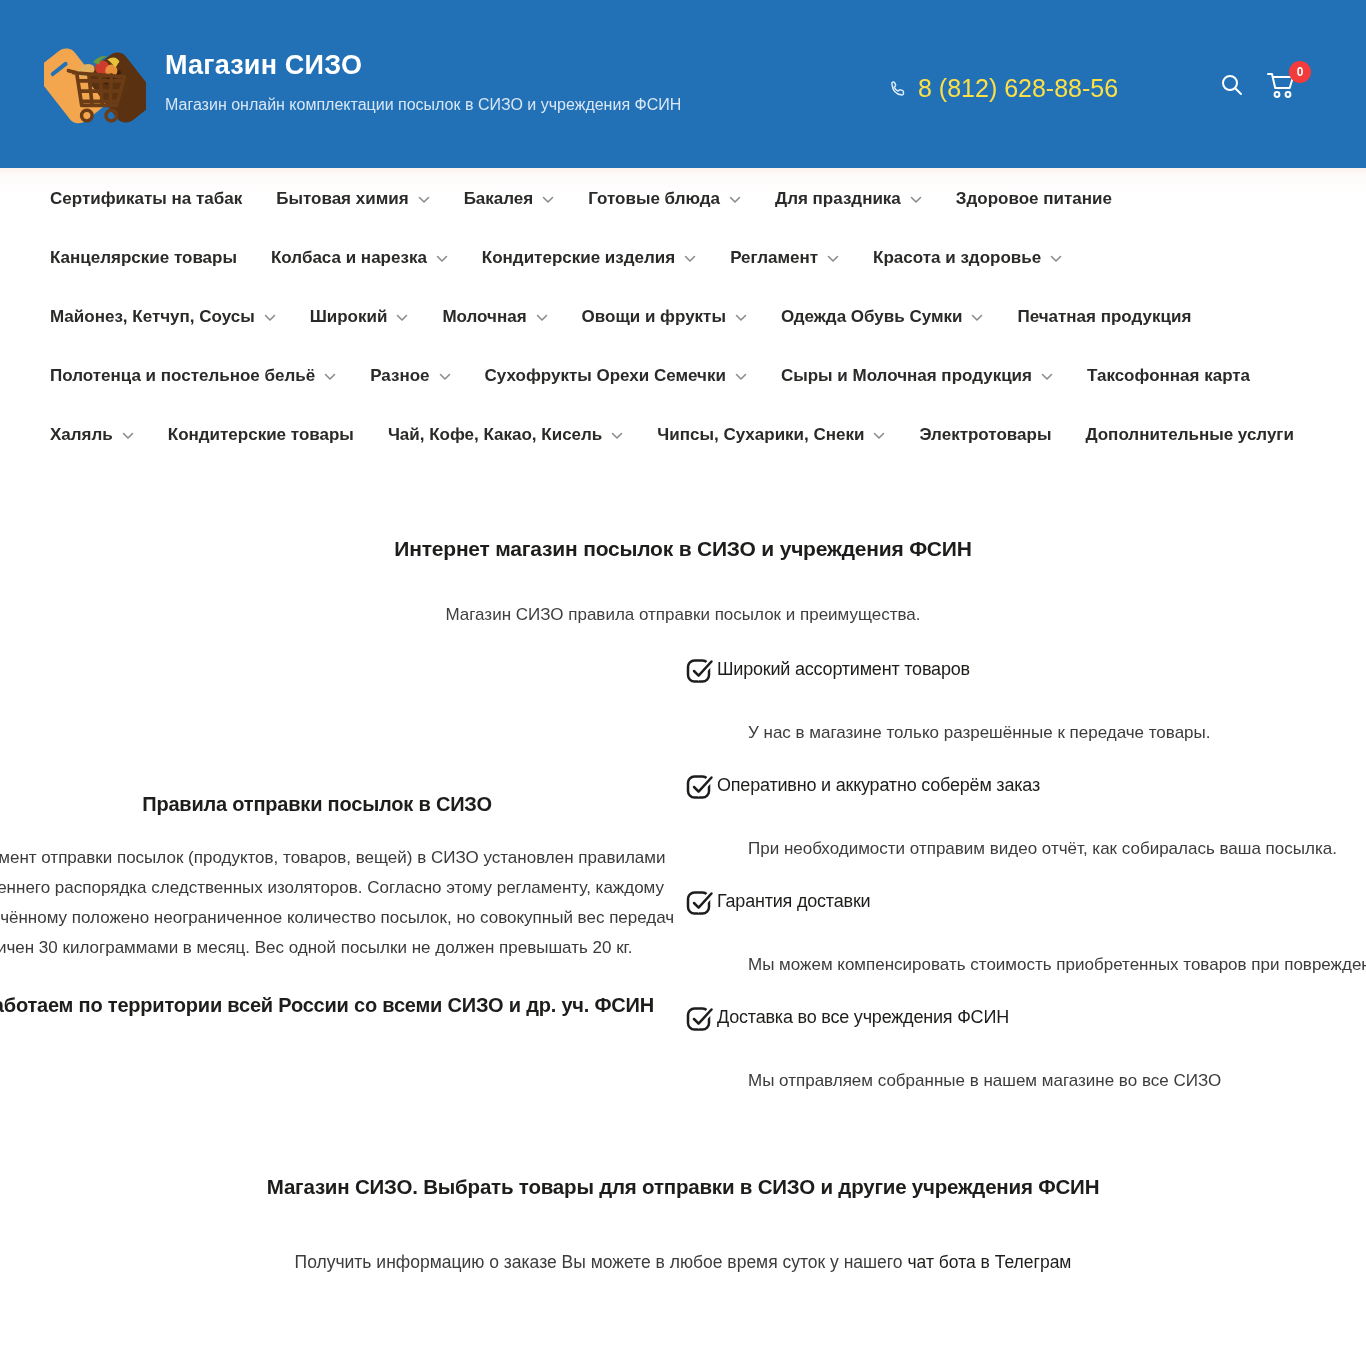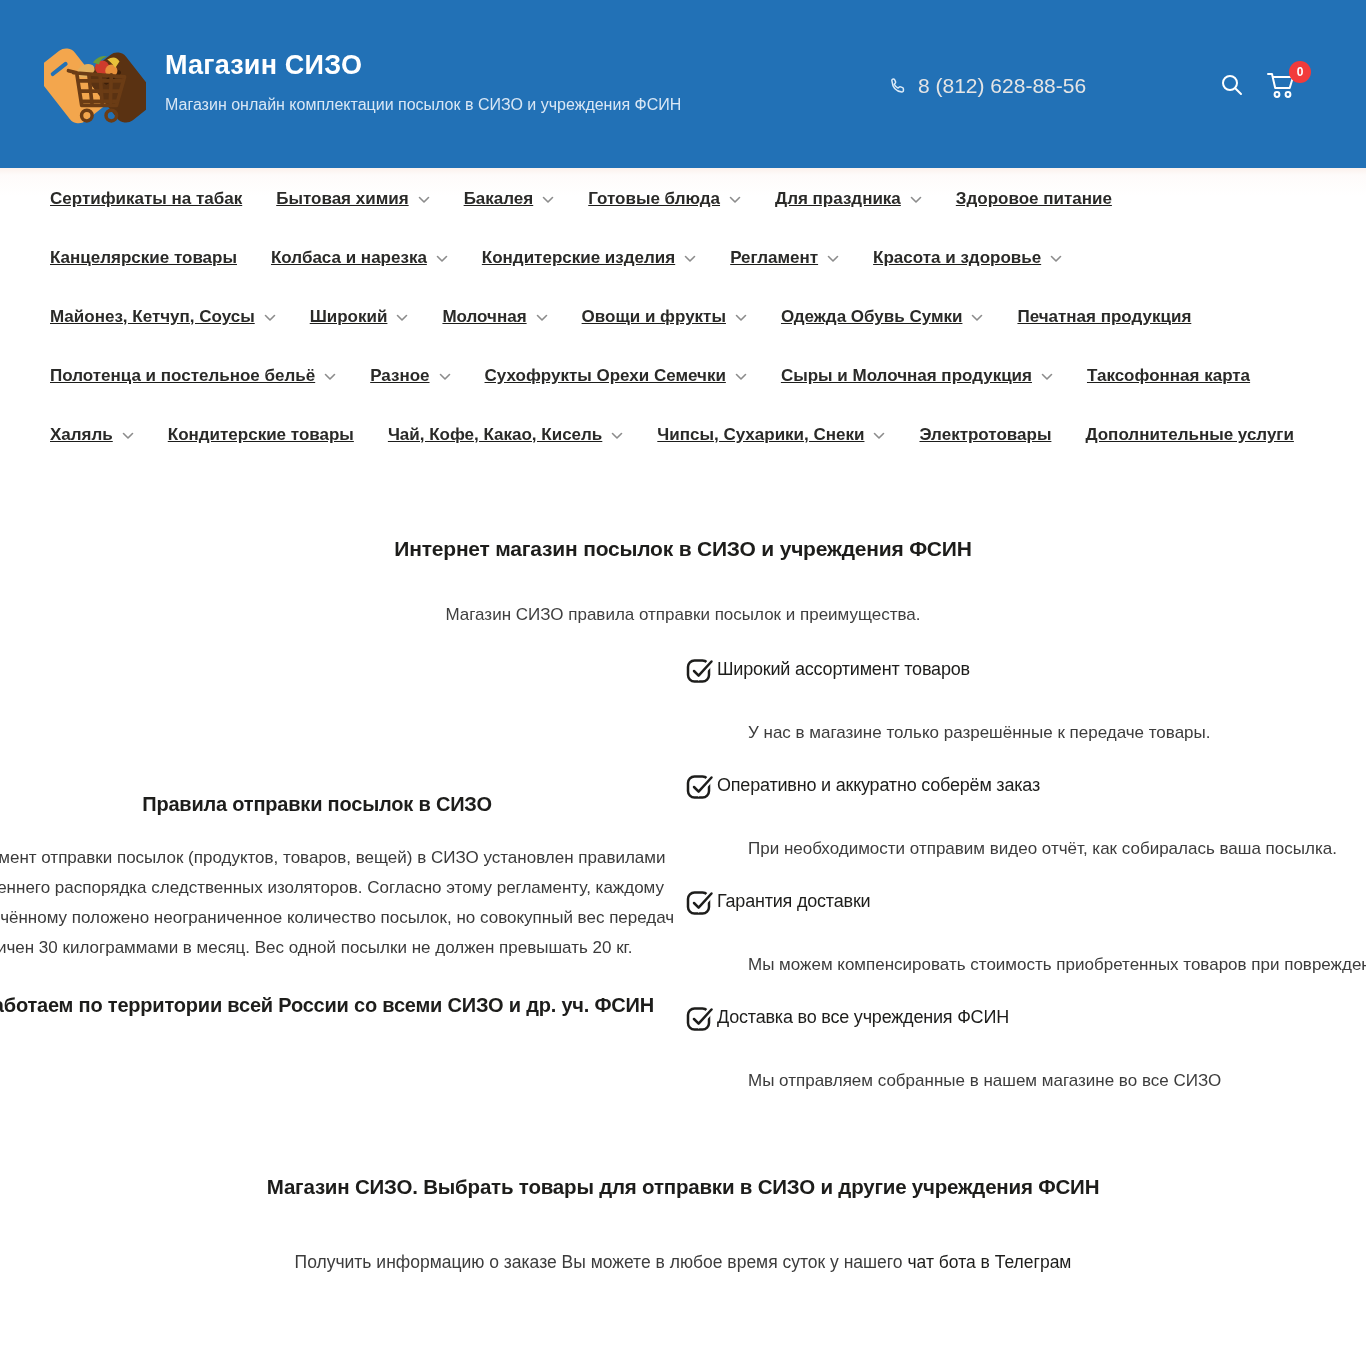--- a/index.html
+++ b/index.html
@@ -4,30 +4,30 @@
 <style>
   html,body{margin:0;padding:0;overflow:hidden;background:#fff;}
   body{width:1366px;height:1366px;font-family:"Liberation Sans","DejaVu Sans",sans-serif;color:#1d1d1b;position:relative;}
 
   
   .header{position:relative;height:168px;background:#2271b6;}
   .logo{position:absolute;left:44px;top:34px;width:102px;height:102px;}
   .brand{position:absolute;left:165px;top:50px;}
   .brand-title{font-size:27px;font-weight:700;color:#ffffff;letter-spacing:.2px;}
   .brand-sub{margin-top:15px;font-size:16px;color:#d9e7f5;}
-  .phone{position:absolute;left:888px;top:74px;display:flex;align-items:center;gap:10px;color:#e5e5e5;font-size:21px;cursor:pointer;}
+  .phone{position:absolute;left:888px;top:74px;display:flex;align-items:center;gap:10px;color:#fde047;font-size:25px;cursor:pointer;}
   .phone svg{display:block;}
   .hicon{position:absolute;cursor:pointer;}
   .search-btn{left:1219px;top:72px;}
   .cart-btn{left:1266px;top:70px;}
   .badge{position:absolute;top:-9px;right:-13px;width:22px;height:22px;border-radius:50%;background:#f23b3b;color:#fff;font-size:12px;font-weight:700;display:flex;align-items:center;justify-content:center;}
 
   
   .nav{display:flex;flex-wrap:wrap;column-gap:34px;row-gap:37px;padding:20px 54px 27px 50px;
-       background:linear-gradient(180deg,#fbf1ec 0%,#fefbfa 7px,#ffffff 28px);text-decoration:underline;}
+       background:linear-gradient(180deg,#fbf1ec 0%,#fefbfa 7px,#ffffff 28px);}
   .nav-item{display:inline-flex;align-items:center;gap:9px;font-size:17px;font-weight:700;color:#2a2a28;text-decoration:none;cursor:pointer;line-height:22px;}
   .chev{display:inline-flex;margin-top:2px;}
 
   
   .wide{width:1500px;margin-left:-67px;}
   .main-heading{margin:64px 0 0;text-align:center;font-size:21px;font-weight:700;color:#1d1d1b;letter-spacing:-.2px;}
   .intro{margin-top:44px;text-align:center;font-size:17px;color:#3f3f3f;}
   .columns{display:flex;margin-top:30px;}
   .col-left{width:750px;box-sizing:border-box;padding:138px 2px 0 20px;color:#3a3a3a;}
   .col-left h2{margin:0 0 27px;text-align:center;font-size:20px;font-weight:700;color:#1d1d1b;letter-spacing:-.2px;}

